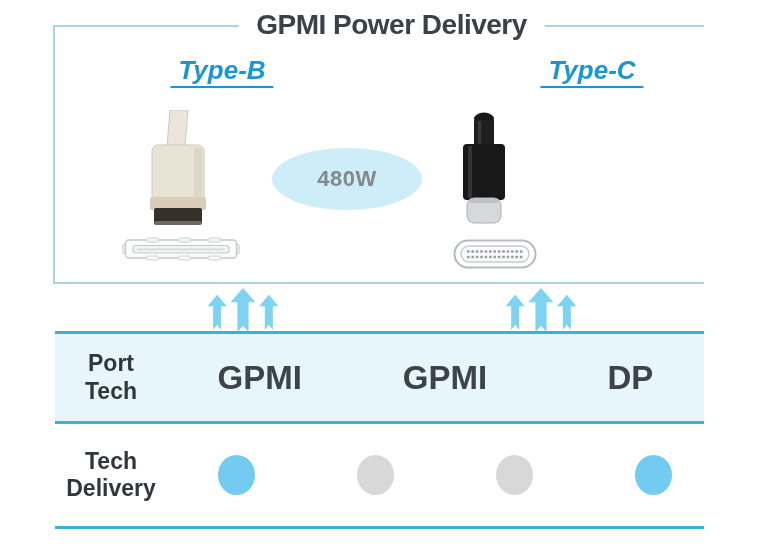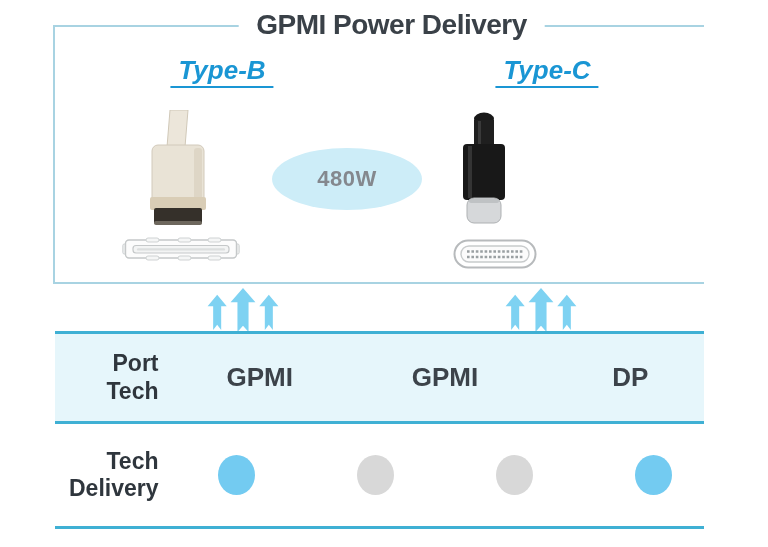--- a/index.html
+++ b/index.html
@@ -12,21 +12,21 @@
   .diagram-title{position:absolute;left:50%;top:0;transform:translate(-50%,-56%);
                  background:#fff;padding:0 18px;white-space:nowrap;
                  font-size:28px;font-weight:bold;letter-spacing:-0.5px;
                  color:var(--title-text,#3a4148);}
   .type-label{position:absolute;top:28px;transform:translateX(-50%);
               font-size:26px;font-weight:bold;font-style:italic;
               color:var(--accent-blue,#1a96d4);
               border-bottom:2px solid var(--accent-blue,#1a96d4);
               padding:0 8px 0 8px;}
   .type-b-pos{left:167px;}
-  .type-c-pos{left:492px;}
+  .type-c-pos{left:537px;}
 
   .svg-abs{position:absolute;}
   .typeb-conn{left:73px;top:83px;}
   .typeb-port{left:67px;top:209px;}
   .typec-conn{left:406px;top:85px;}
   .typec-port{left:398px;top:212px;}
 
   .watt-badge{position:absolute;width:150px;height:62px;border-radius:50%;
               background:var(--light-blue-fill,#cdedf8);
               display:flex;align-items:center;justify-content:center;
@@ -44,23 +44,23 @@
   
   .ptable{position:absolute;left:55px;top:331px;width:668px;}
   .t-row{display:flex;align-items:center;}
   .t-header{background:var(--header-fill,#e6f6fb);
             border-top:3px solid var(--table-border,#3fb0d4);
             border-bottom:3px solid var(--table-border,#3fb0d4);
             height:87px;}
   .t-body{background:#fff;height:102px;
           border-bottom:3px solid var(--table-border,#3fb0d4);}
   .t-cell{flex:1;display:flex;align-items:center;justify-content:center;
-          font-weight:bold;color:var(--header-text,#3c434a);font-size:26px;}
+          font-weight:bold;color:var(--header-text,#3c434a);font-size:33px;}
   .t-label{flex:0 0 112px;font-size:23px;color:#2f363d;}
-  .t-label span{display:block;width:95px;margin:1px auto;text-align:right;line-height:1.18;}
+  .t-label span{display:block;width:95px;margin:1px auto;text-align:center;line-height:1.18;}
   .dot{display:block;width:37px;height:40px;border-radius:50%;}
   .dot-on{background:var(--dot-on,#73cbf1);}
   .dot-off{background:var(--dot-off,#d8d8d8);}
 </style>
 </head>
 <body>
 
 <div class="page">
 
   <div class="diagram-box">

